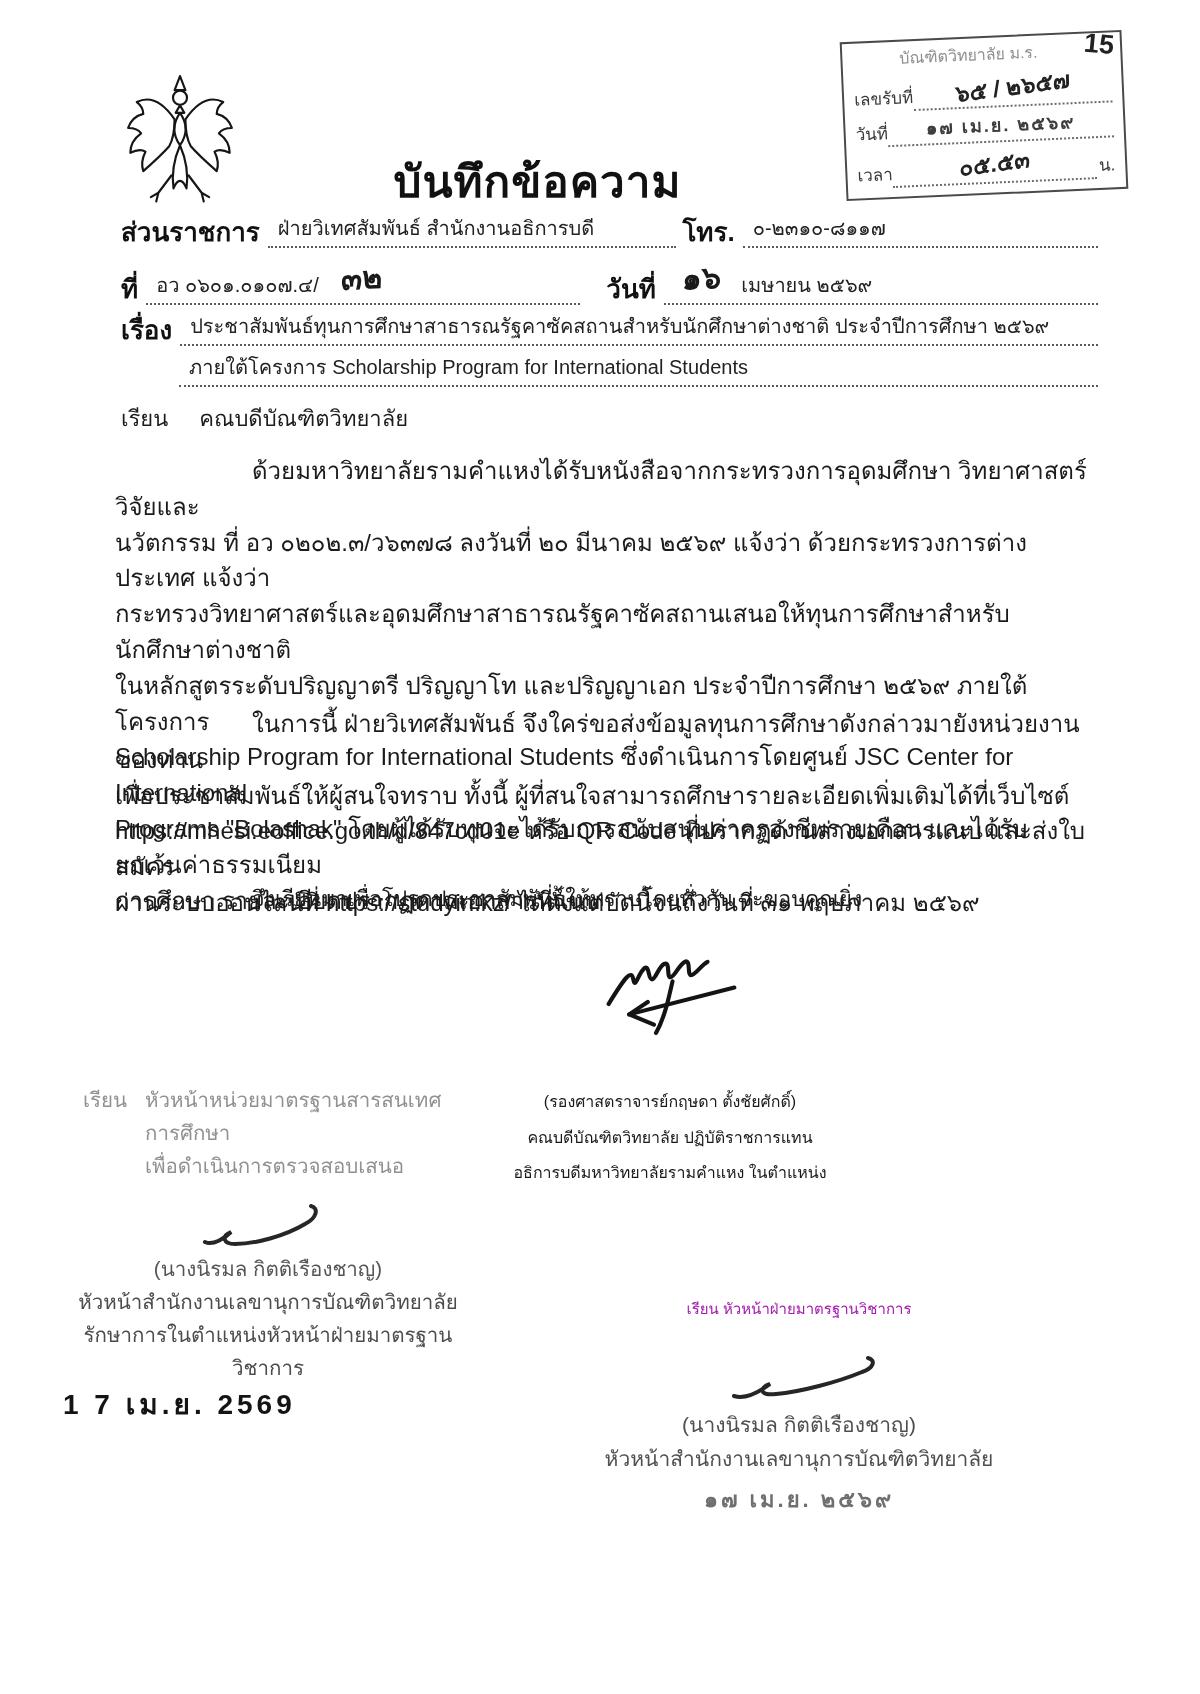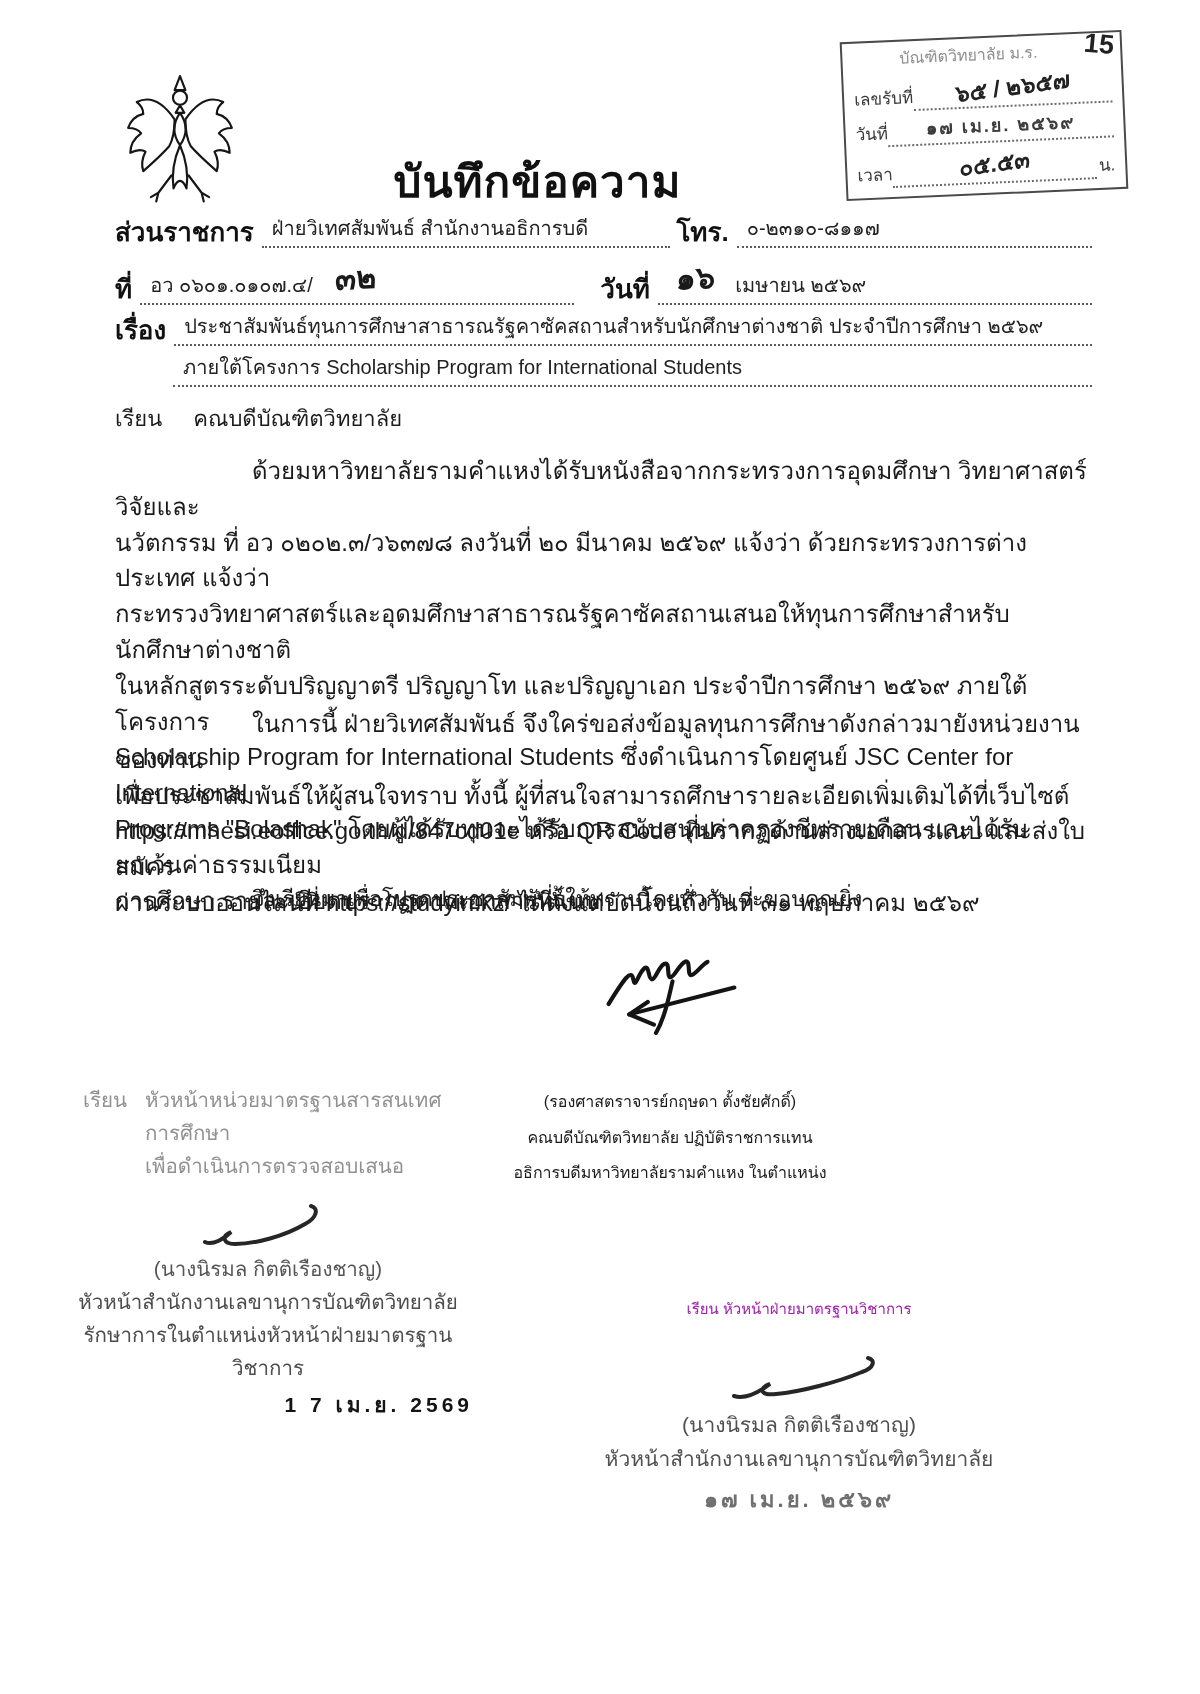--- a/index.html
+++ b/index.html
@@ -26,21 +26,21 @@
   .rs-suffix { padding:0 0 1px 3px; white-space:nowrap; }
 
   
   #garuda { position:absolute; left:126px; top:70px; width:108px; height:144px; }
   #doc-title {
     position:absolute; left:0; top:146px; width:1075px; text-align:center;
     font-size:44px; font-weight:bold; letter-spacing:1px; color:#111;
   }
 
   
-  .form-area { position:absolute; left:115px; top:212px; width:977px; }
+  .form-area { position:absolute; left:121px; top:212px; width:977px; }
   .frow { display:flex; align-items:flex-end; margin-bottom:5px; }
   .flabel { font-weight:bold; font-size:26px; white-space:nowrap; line-height:1.15; color:#111; }
   .fill { display:flex; align-items:flex-end; border-bottom:2px dotted #5a5a5a; margin-left:8px; min-height:32px; }
   .fval { font-size:20px; padding:0 4px 2px 10px; white-space:nowrap; color:#222; }
   .hand { font-weight:bold; color:#1a1a1a; display:inline-block; transform:rotate(-3deg) skewX(-5deg); }
   .hand-big { font-size:31px; padding:0 10px 0 18px; }
   .grow1 { flex:1.15; } .grow2 { flex:1; }
   .salut { display:flex; align-items:flex-end; margin-top:14px; font-size:22px; }
   .salut .sv { margin-left:31px; }
 
@@ -59,21 +59,21 @@
   #sig-main { display:block; margin:0 auto 2px 120px; }
 
   
   #left-note { position:absolute; left:63px; top:1083px; width:410px; font-size:20.5px; line-height:33px; }
   .gray { color:#919191; }
   .ln-to { display:flex; padding-left:20px; }
   .ln-label { width:62px; flex:none; }
   #sig-left { display:block; margin:12px 0 0 130px; }
   .ln-center { text-align:center; color:#4c4c4c; }
   .ln-name { margin-top:2px; color:#555; }
-  .ln-date { text-align:right; font-weight:bold; font-size:21px; color:#141414; letter-spacing:4px; margin-top:4px; font-family:"Liberation Sans",sans-serif; }
+  .ln-date { text-align:left; font-weight:bold; font-size:28px; color:#141414; letter-spacing:4px; margin-top:4px; font-family:"Liberation Sans",sans-serif; }
 
   
   #right-note { position:absolute; left:600px; top:1290px; width:398px; text-align:center; }
   .stamp-line { font-weight:normal; font-size:15px; line-height:38px; color:#a21caf; }
   #sig-right { display:block; margin:20px auto 4px 120px; }
   .rn-name { font-size:21px; color:#4f4f4f; line-height:34px; }
   .rn-title { font-size:21px; color:#4f4f4f; line-height:34px; }
   .rn-date { font-size:22px; font-weight:bold; color:#6f6f6f; letter-spacing:3px; margin-top:6px; }
 </style>
 </head>

